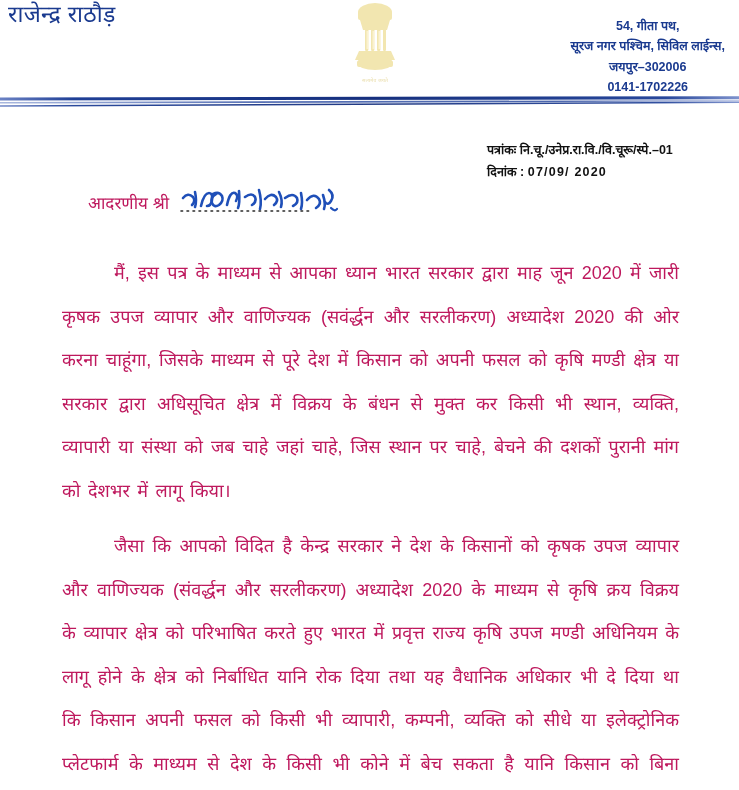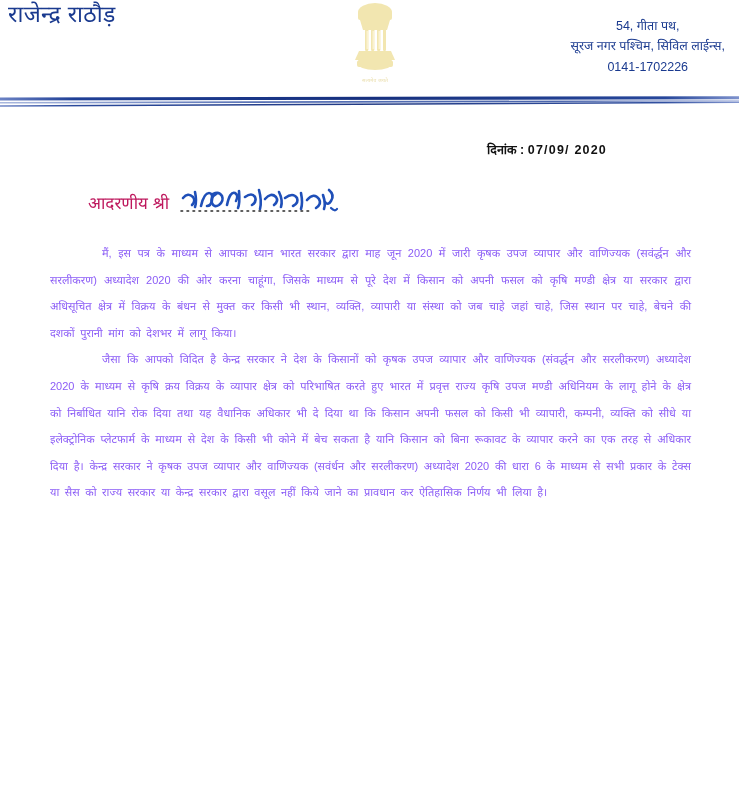--- a/index.html
+++ b/index.html
@@ -43,21 +43,21 @@
     white-space: nowrap;
   }
 
   .lh-right {
     position: absolute;
     right: 14px;
     top: 16px;
     color: #1a3a8f;
     text-align: center;
     font-size: 12.5px;
-    font-weight: normal;
+    font-weight: bold;
     line-height: 1.62;
   }
   .lh-right div { white-space: nowrap; }
 
   
   .emblem {
     position: absolute;
     left: 346px;
     top: 2px;
     width: 58px;
@@ -120,28 +120,28 @@
   .sal-hand svg { position: absolute; left: 0; top: 0; }
 
   
   .body-text {
     position: absolute;
     left: 50px;
     top: 240px;
     width: 641px;
   }
   .para {
-    font-size: 11px;
+    font-size: 18px;
     line-height: 2.42;
     text-align: justify;
     text-align-last: left;
     text-indent: 52px;
     word-spacing: 2.5px;
-    margin: 0;
-    color: #8b5cf6;
+    margin: 12px;
+    color: #be185d;
   }
 </style>
 </head>
 <body>
 
 <div class="letterhead">
 
   <div class="lh-left">
     <div class="lh-name">राजेन्द्र राठौड़</div>
   </div>
@@ -165,20 +165,21 @@
         <rect x="26.6" y="29" width="1.2" height="18"></rect>
         <rect x="32.6" y="29" width="1.2" height="18"></rect>
       </g>
     </svg>
     <div class="emblem-caption">सत्यमेव जयते</div>
   </div>
 
   <div class="lh-right">
     <div>54, गीता पथ,</div>
     <div>सूरज नगर पश्चिम, सिविल लाईन्स,</div>
+    <div>जयपुर–302006</div>
     <div>0141-1702226</div>
   </div>
 </div>
 
 <div class="divider-wrap">
   <svg width="739" height="18" viewBox="0 0 739 18" aria-hidden="true">
     <defs>
       <linearGradient id="dgrad" x1="0" y1="0" x2="1" y2="0">
         <stop offset="0" stop-color="#6b82c4"></stop>
         <stop offset="0.10" stop-color="#1f3f96"></stop>
@@ -194,20 +195,24 @@
       </linearGradient>
     </defs>
     <path d="M0 1.5 L739 0.2 L739 3.2 L0 4.6 Z" fill="url(#dgrad)"></path>
     <path d="M0 6.0 L739 4.0 L739 5.6 L0 7.6 Z" fill="url(#dgrad2)" opacity="0.85"></path>
     <path d="M0 9.2 L739 5.6 L739 7.0 L0 10.8 Z" fill="url(#dgrad)" opacity="0.95"></path>
   </svg>
 </div>
 
 <div class="refblock">
   <div>
+    <span>पत्रांकः</span>
+    <span>नि.चू./उनेप्र.रा.वि./वि.चूरू/स्पे.–01</span>
+  </div>
+  <div>
     <span>दिनांक :</span>
     <span class="ref-date-val">07/09/ 2020</span>
   </div>
 </div>
 
 <div class="salutation">
   <span class="sal-label">आदरणीय श्री</span>
   <span class="sal-hand">
     <svg width="180" height="30" viewBox="0 0 180 30" aria-hidden="true">
       <g fill="none" stroke="#1f4fb8" stroke-linecap="round" stroke-linejoin="round">

